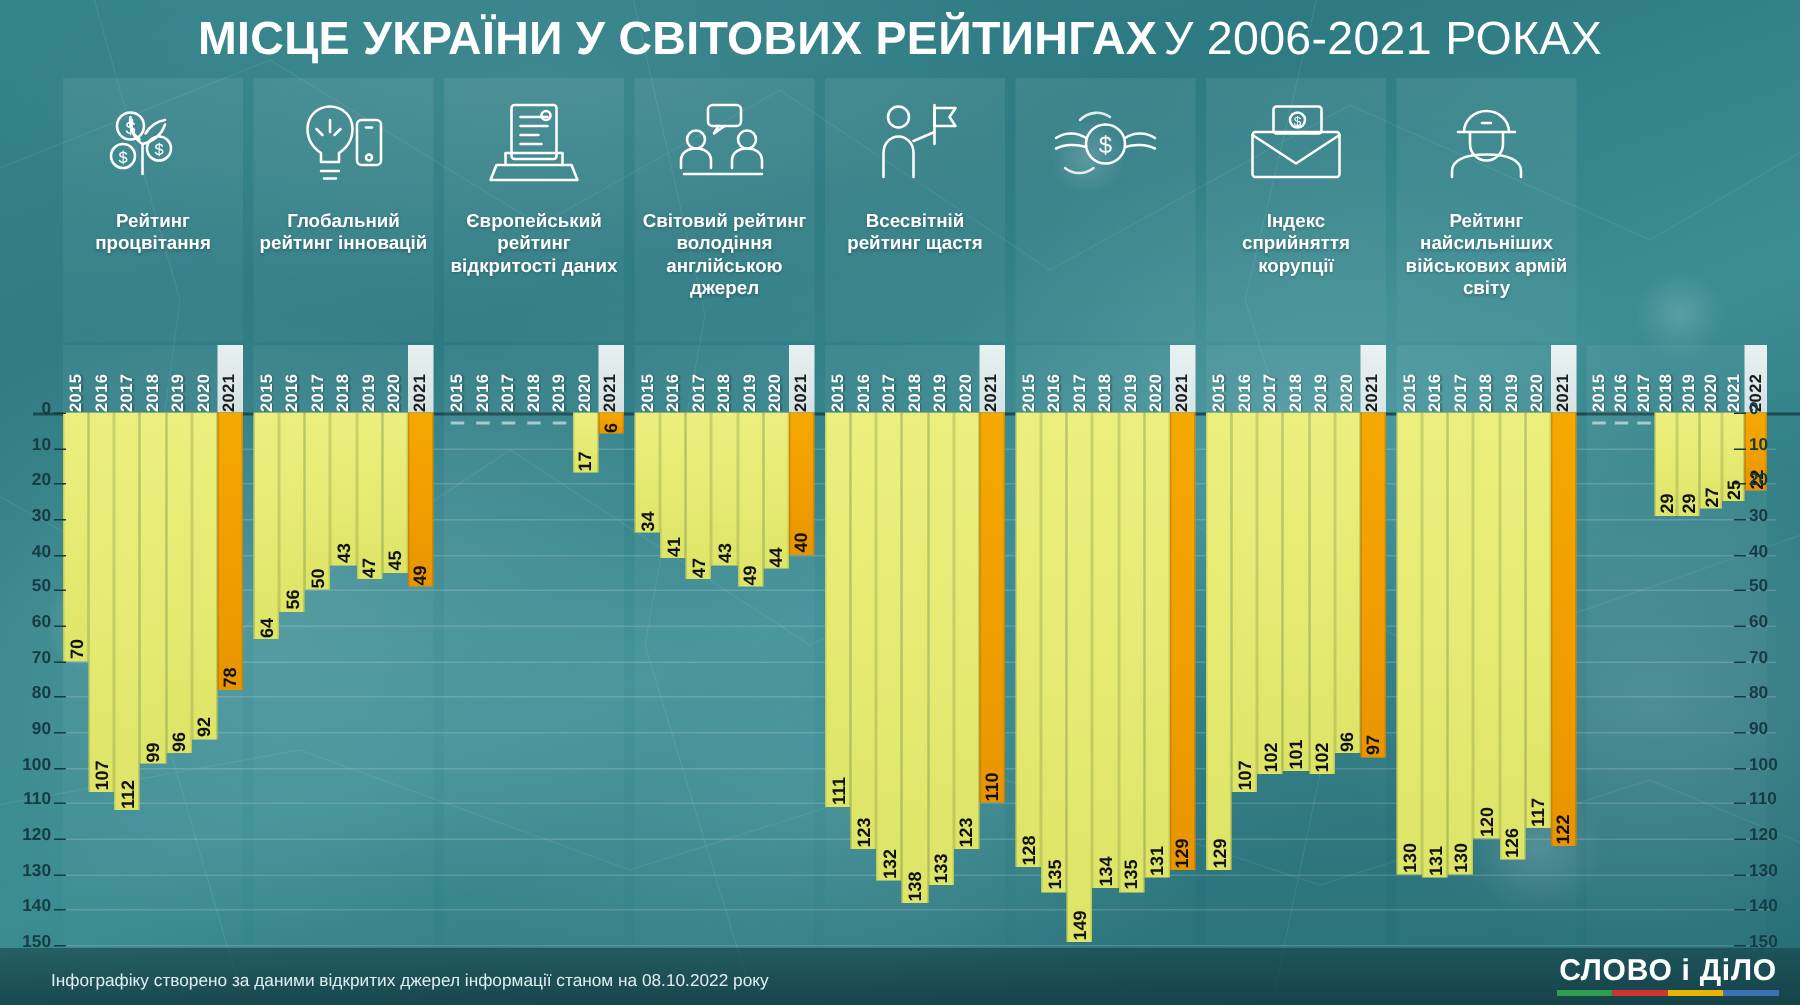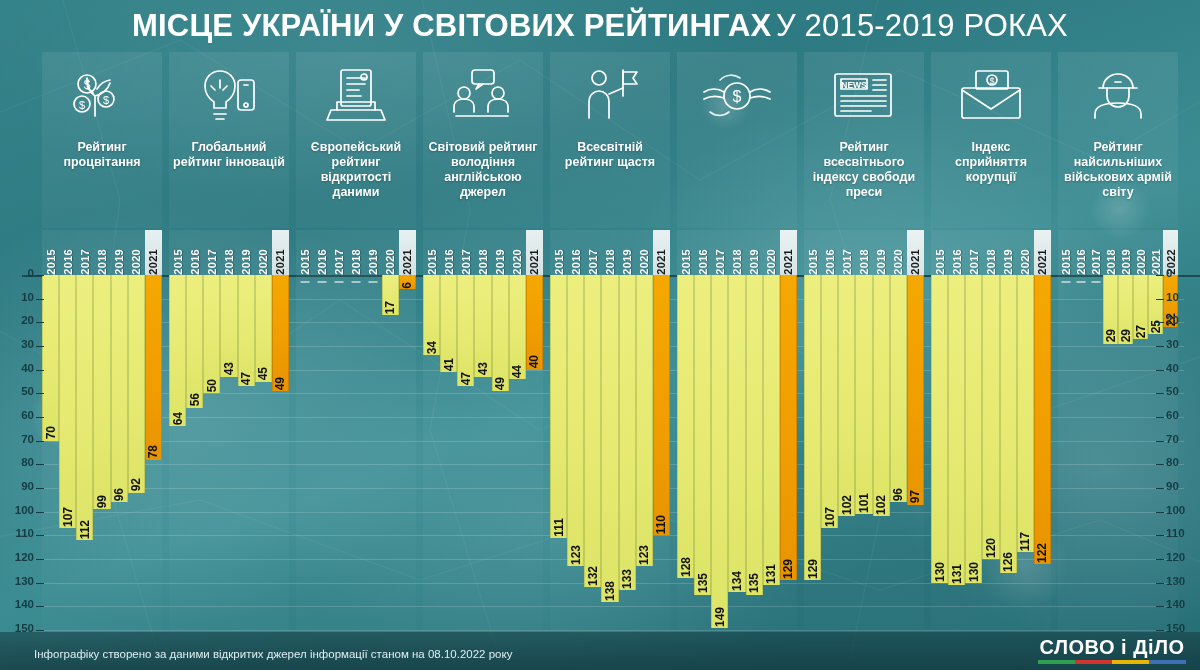--- a/index.html
+++ b/index.html
@@ -176,21 +176,21 @@
     <path d="M-20 540 L200 500 L420 580 L640 510 L880 590 L1100 520 L1220 570"></path>
   </g>
 </svg>
 <div class="bg-glow" style="left:30px; top:380px; width:70px; height:70px; opacity:0.35;"></div>
 <div class="bg-glow" style="left:700px; top:80px; width:50px; height:50px; opacity:0.3;"></div>
 <div class="bg-glow" style="left:980px; top:520px; width:90px; height:90px; opacity:0.25;"></div>
 <div class="bg-glow" style="left:1090px; top:180px; width:60px; height:60px; opacity:0.28;"></div>
 
 <div class="header">
   <span class="title-strong">МІСЦЕ УКРАЇНИ У СВІТОВИХ РЕЙТИНГАХ</span>
-  <span class="title-light">У 2015-2019 РОКАХ</span>
+  <span class="title-light">У 2006-2021 РОКАХ</span>
 </div>
 
 <div class="cats" id="cats">
     <div class="cat">
       <div class="cat-icon">
         <svg width="74" height="60" viewBox="0 0 74 60" fill="none" stroke="#fff" stroke-width="1.7" stroke-linecap="round" stroke-linejoin="round">
     <circle cx="22" cy="18" r="9"></circle>
           <text x="22" y="23" font-size="12" fill="#fff" stroke="none" text-anchor="middle" font-family="Liberation Sans">$</text>
     <circle cx="17" cy="38" r="8"></circle>
           <text x="17" y="42.5" font-size="11" fill="#fff" stroke="none" text-anchor="middle" font-family="Liberation Sans">$</text>
@@ -218,21 +218,21 @@
     <div class="cat">
       <div class="cat-icon">
         <svg width="74" height="60" viewBox="0 0 74 60" fill="none" stroke="#fff" stroke-width="1.7" stroke-linecap="round" stroke-linejoin="round">
     <rect x="22" y="4" width="30" height="36" rx="2"></rect>
     <path d="M28 12h18M28 18h18M28 24h12M28 30h14"></path>
     <circle cx="45" cy="11" r="3"></circle>
     <path d="M12 44h50l4 10H8z"></path>
           <path d="M18 44v-8h38v8"></path>
   </svg>
       </div>
-      <div class="cat-label">Європейський рейтинг відкритості даними</div>
+      <div class="cat-label">Європейський рейтинг відкритості даних</div>
     </div>
     <div class="cat">
       <div class="cat-icon">
         <svg width="74" height="60" viewBox="0 0 74 60" fill="none" stroke="#fff" stroke-width="1.7" stroke-linecap="round" stroke-linejoin="round">
     <rect x="26" y="4" width="22" height="14" rx="3"></rect>
           <path d="M33 18l-3 5 7-5"></path>
     <circle cx="18" cy="27" r="6"></circle>
           <path d="M8 46v-5c0-5 4-8 10-8s10 3 10 8v5"></path>
     <circle cx="52" cy="27" r="6"></circle>
           <path d="M42 46v-5c0-5 4-8 10-8s10 3 10 8v5"></path>
@@ -257,32 +257,20 @@
       <div class="cat-icon">
         <svg width="74" height="60" viewBox="0 0 74 60" fill="none" stroke="#fff" stroke-width="1.7" stroke-linecap="round" stroke-linejoin="round">
     <circle cx="37" cy="30" r="13"></circle>
           <text x="37" y="36" font-size="16" fill="#fff" stroke="none" text-anchor="middle" font-family="Liberation Sans">$</text>
     <path d="M24 26c-6-4-14-4-20 0M24 32c-6-2-14-2-20 1"></path>
     <path d="M50 26c6-4 14-4 20 0M50 32c6-2 14-2 20 1"></path>
     <path d="M20 14c6-6 14-6 20-2" opacity="0.85"></path>
     <path d="M10 46c6 5 14 4 19 0" opacity="0.85"></path>
   </svg>
       </div>
-    </div>
-    <div class="cat">
-      <div class="cat-icon">
-        <svg width="74" height="60" viewBox="0 0 74 60" fill="none" stroke="#fff" stroke-width="1.7" stroke-linecap="round" stroke-linejoin="round">
-    <rect x="8" y="8" width="56" height="42" rx="2"></rect>
-    <rect x="14" y="13" width="26" height="10"></rect>
-    <text x="27" y="21.5" font-size="8.5" fill="#fff" stroke="none" text-anchor="middle" font-family="Liberation Sans" font-weight="bold">NEWS</text>
-    <path d="M46 14h13M46 19h13M46 24h13"></path>
-    <path d="M14 30h45M14 35h45M14 40h45M14 45h30"></path>
-  </svg>
-      </div>
-      <div class="cat-label">Рейтинг всесвітнього індексу свободи преси</div>
     </div>
     <div class="cat">
       <div class="cat-icon">
         <svg width="74" height="60" viewBox="0 0 74 60" fill="none" stroke="#fff" stroke-width="1.7" stroke-linecap="round" stroke-linejoin="round">
     <rect x="22" y="5" width="32" height="18" rx="2"></rect>
     <circle cx="38" cy="14" r="5"></circle>
           <text x="38" y="18" font-size="9" fill="#fff" stroke="none" text-anchor="middle" font-family="Liberation Sans">$</text>
     <rect x="8" y="22" width="58" height="30" rx="2"></rect>
     <path d="M8 24l29 19 29-19"></path>
   </svg>

